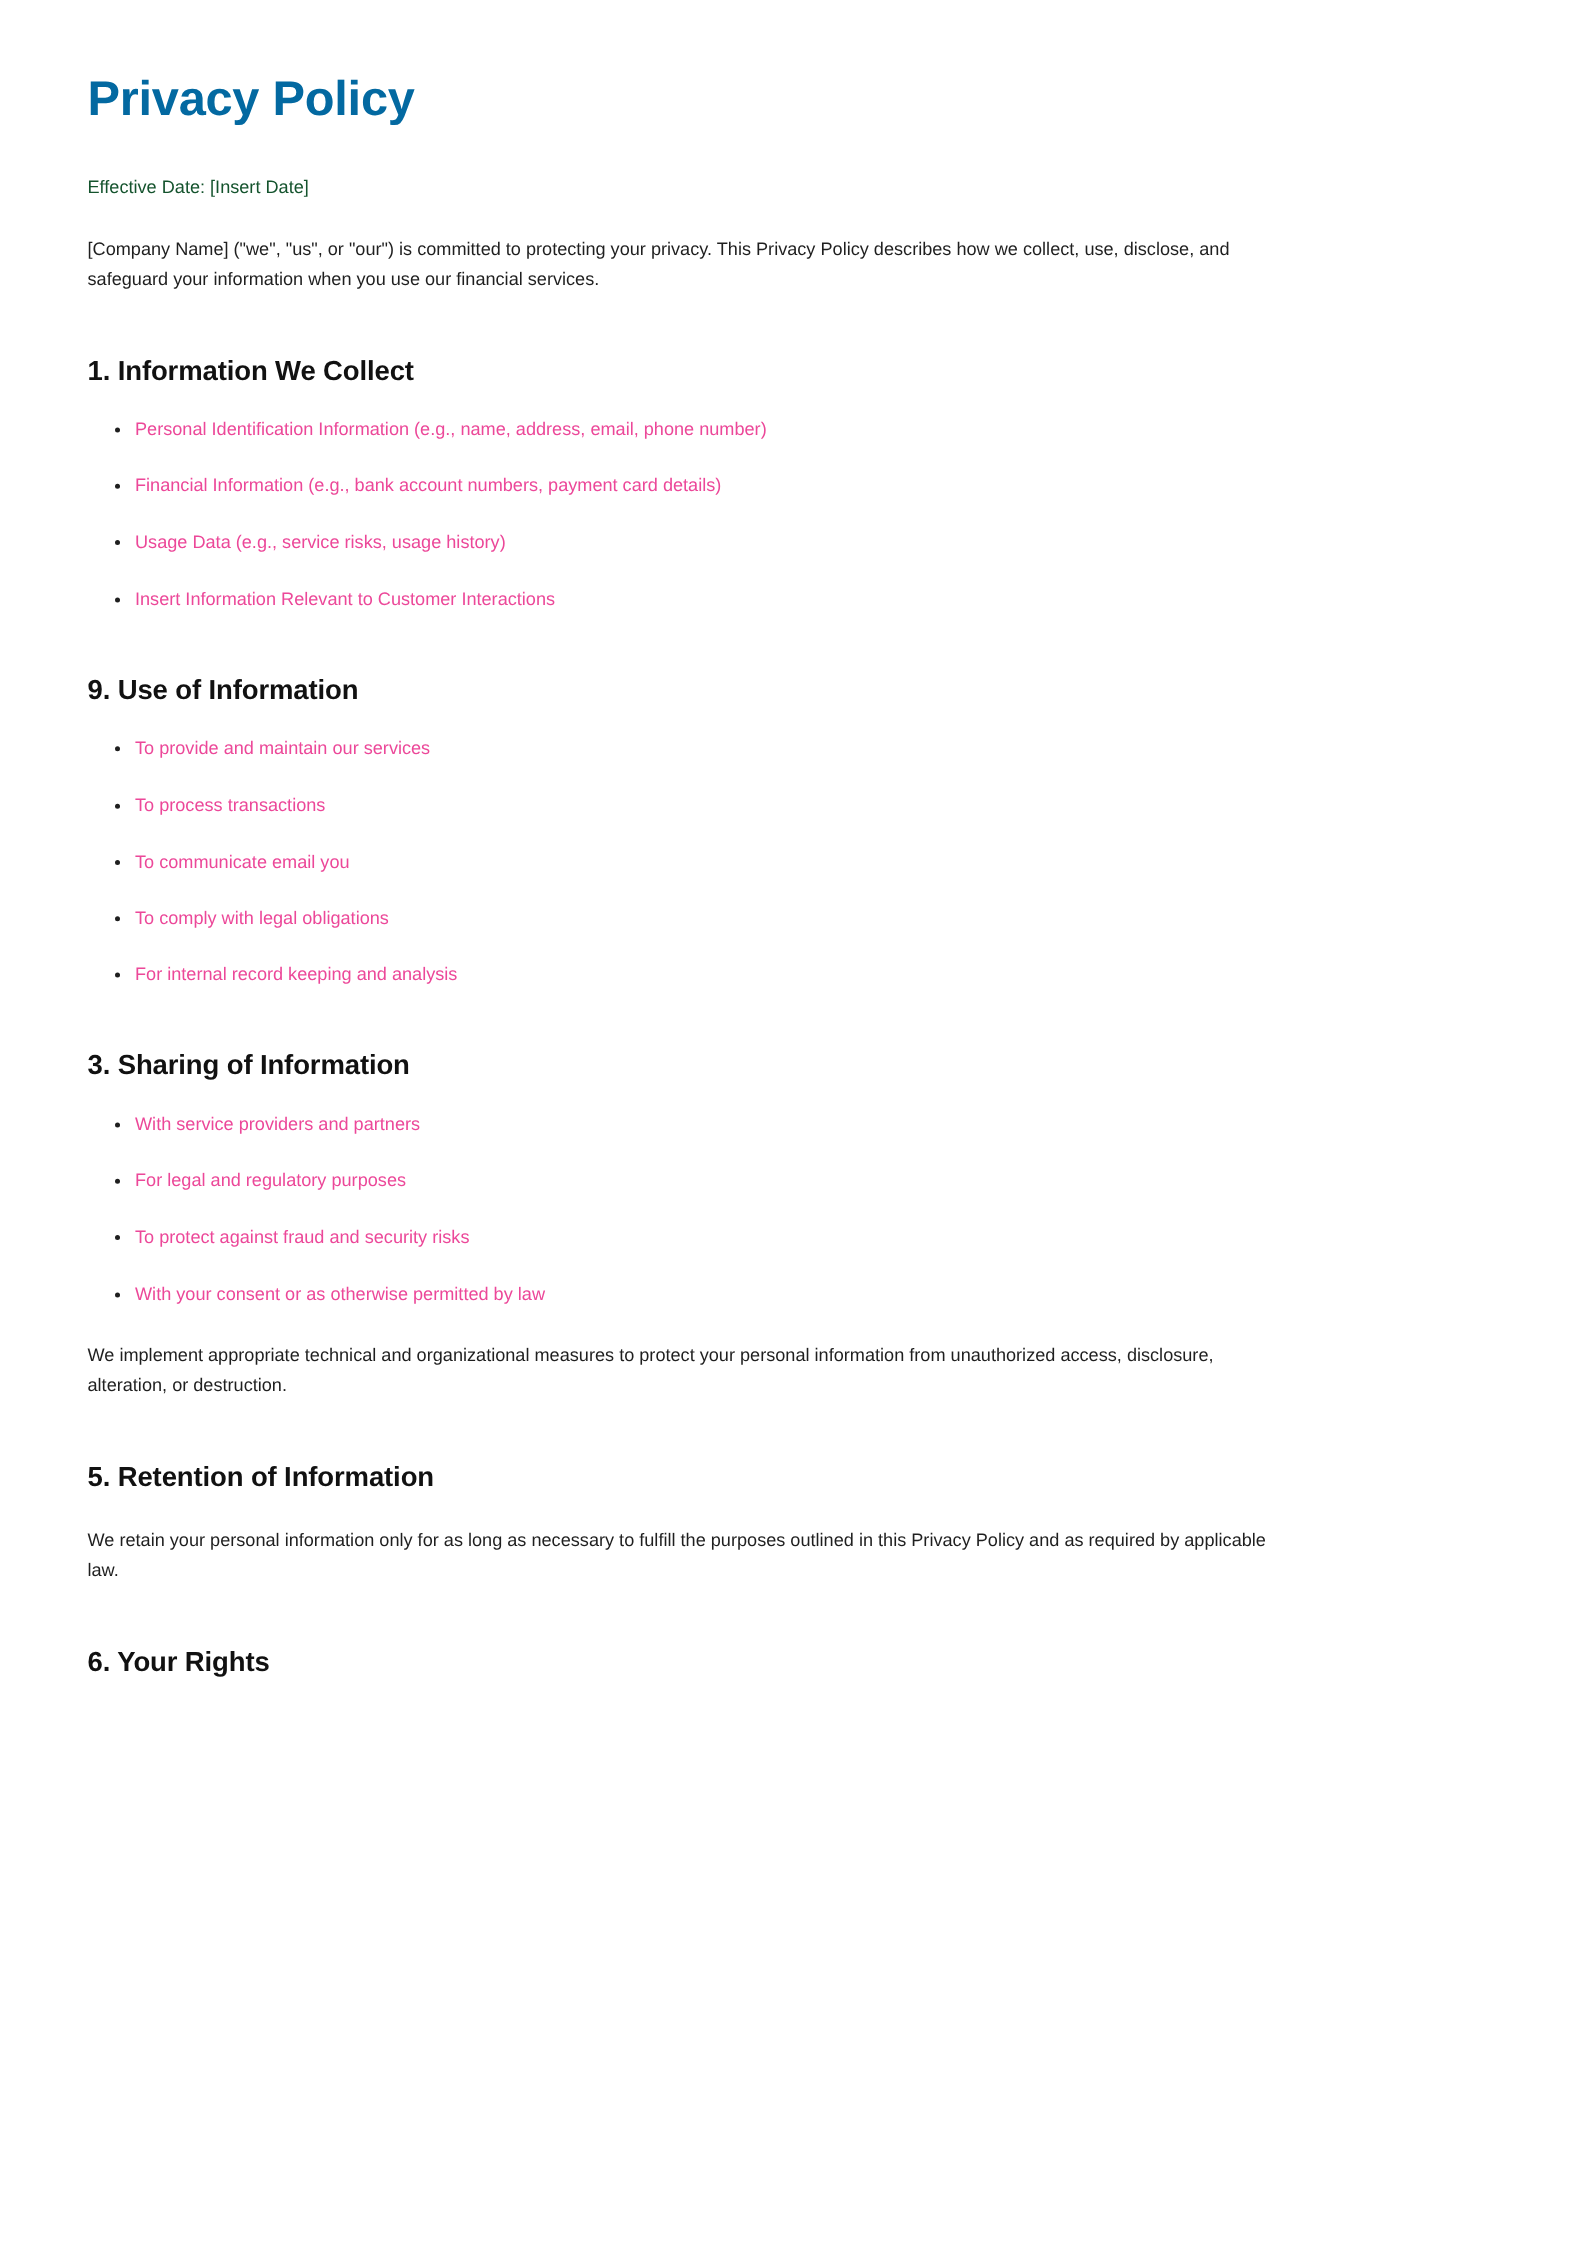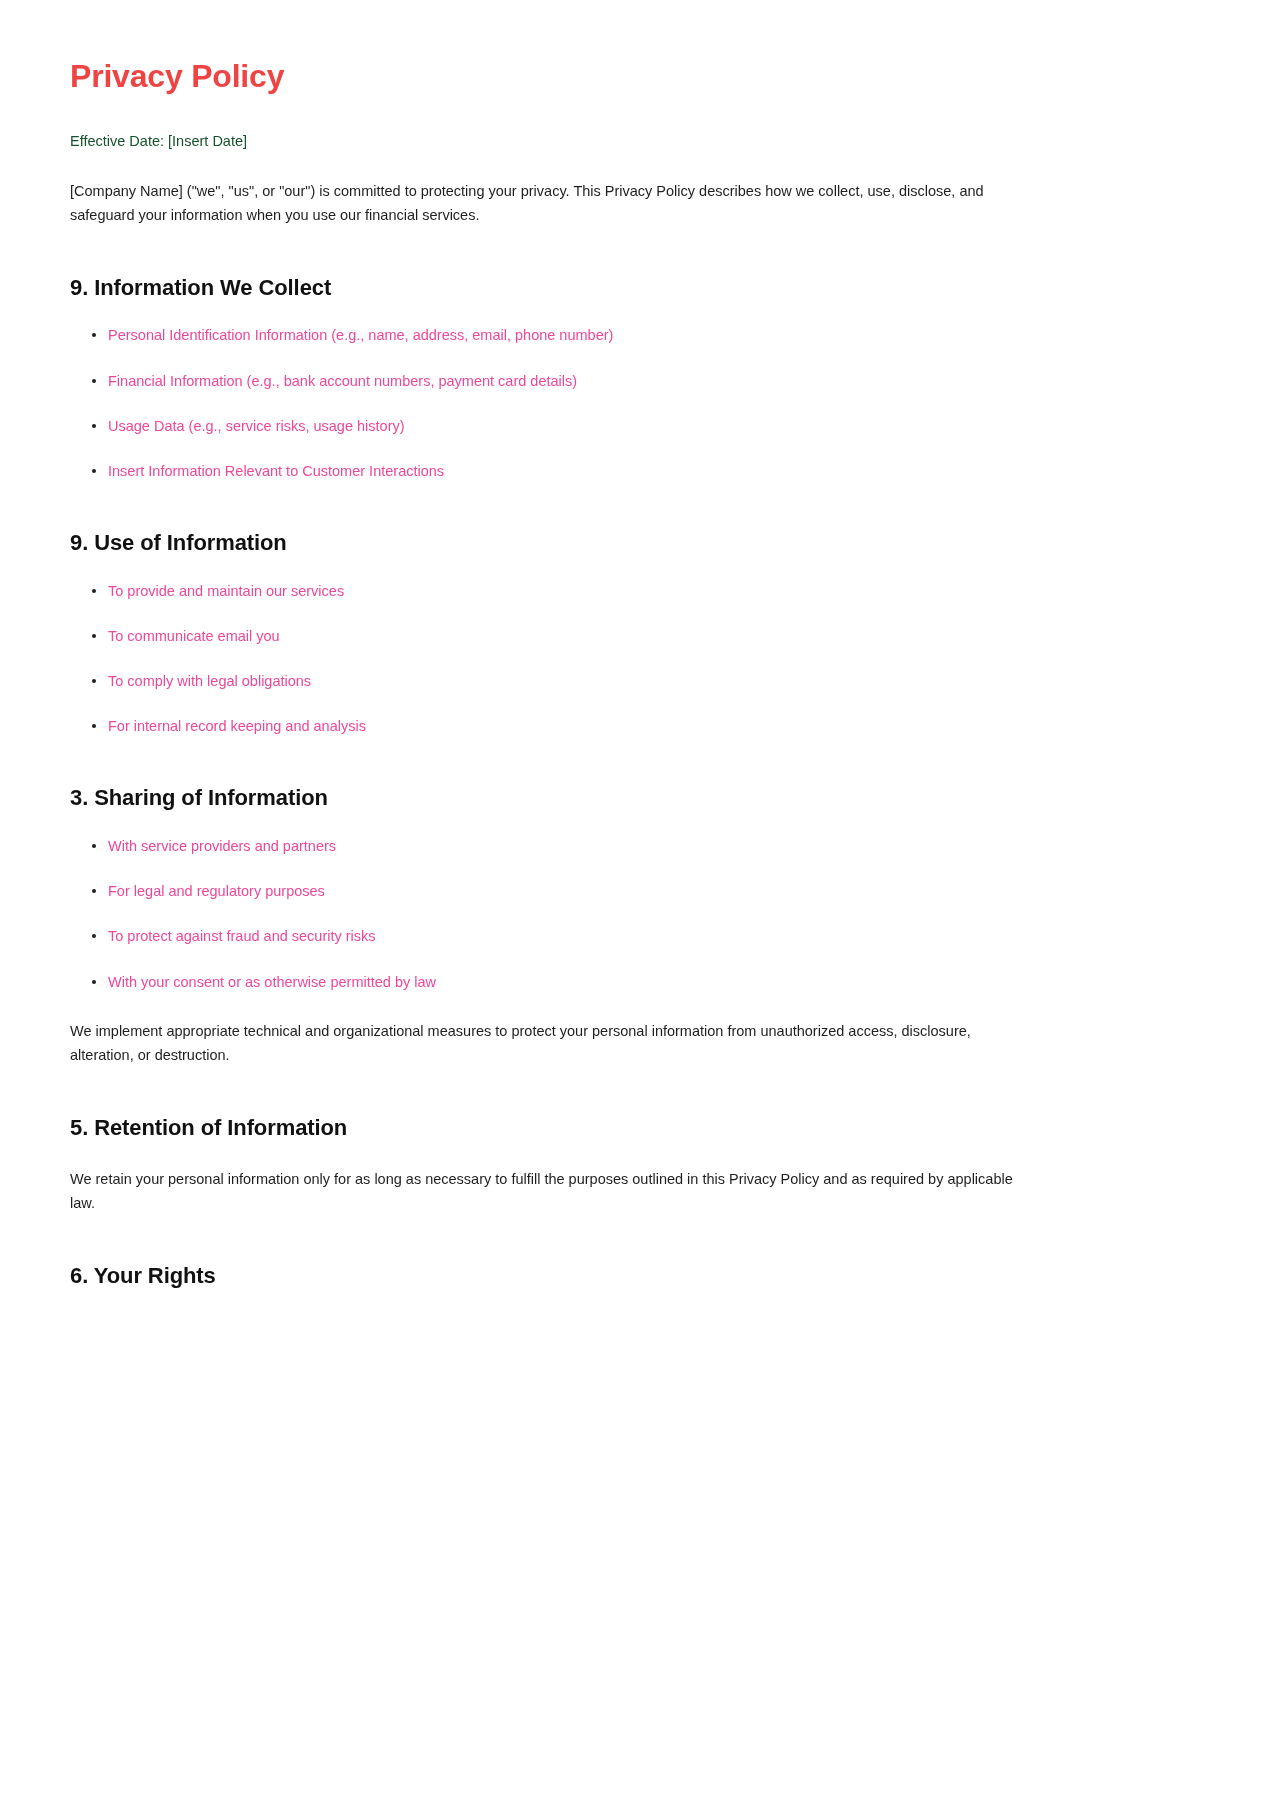--- a/index.html
+++ b/index.html
@@ -18,24 +18,24 @@
     width: 1263px;
     min-height: 1793px;
     box-sizing: border-box;
     padding: 44px 70px 40px 70px;
     background: #ffffff;
   }
   .doc {
     width: 952px;
   }
   h1.doc-title {
-    font-size: 32px;
+    font-size: 39px;
     line-height: 1.25;
     font-weight: bold;
-    color: #ef4444;
+    color: #0369a1;
     margin: 12px 0 0 0;
     letter-spacing: -0.2px;
   }
   h2.section-heading {
     font-size: 22px;
     line-height: 1.3;
     font-weight: bold;
     color: #111111;
     margin: 46px 0 0 0;
     letter-spacing: -0.1px;
@@ -88,31 +88,32 @@
 
 <div class="page">
   <div class="doc">
 
     <h1 class="doc-title">Privacy Policy</h1>
 
     <p class="meta-line">Effective Date: [Insert Date]</p>
 
     <p class="body-text">[Company Name] ("we", "us", or "our") is committed to protecting your privacy. This Privacy Policy describes how we collect, use, disclose, and safeguard your information when you use our financial services.</p>
 
-    <h2 class="section-heading">9. Information We Collect</h2>
+    <h2 class="section-heading">1. Information We Collect</h2>
     <ul class="bullet-list">
       <li>Personal Identification Information (e.g., name, address, email, phone number)</li>
       <li>Financial Information (e.g., bank account numbers, payment card details)</li>
       <li>Usage Data (e.g., service risks, usage history)</li>
       <li>Insert Information Relevant to Customer Interactions</li>
     </ul>
 
     <h2 class="section-heading">9. Use of Information</h2>
     <ul class="bullet-list">
       <li>To provide and maintain our services</li>
+      <li>To process transactions</li>
       <li>To communicate email you</li>
       <li>To comply with legal obligations</li>
       <li>For internal record keeping and analysis</li>
     </ul>
 
     <h2 class="section-heading">3. Sharing of Information</h2>
     <ul class="bullet-list">
       <li>With service providers and partners</li>
       <li>For legal and regulatory purposes</li>
       <li>To protect against fraud and security risks</li>

